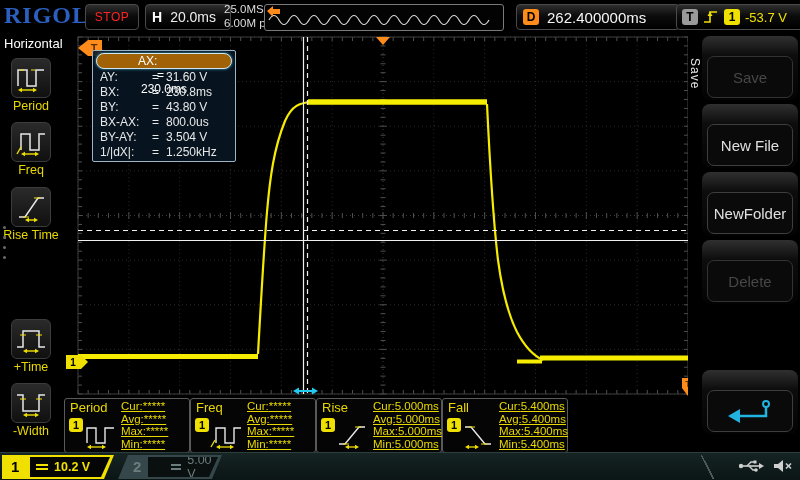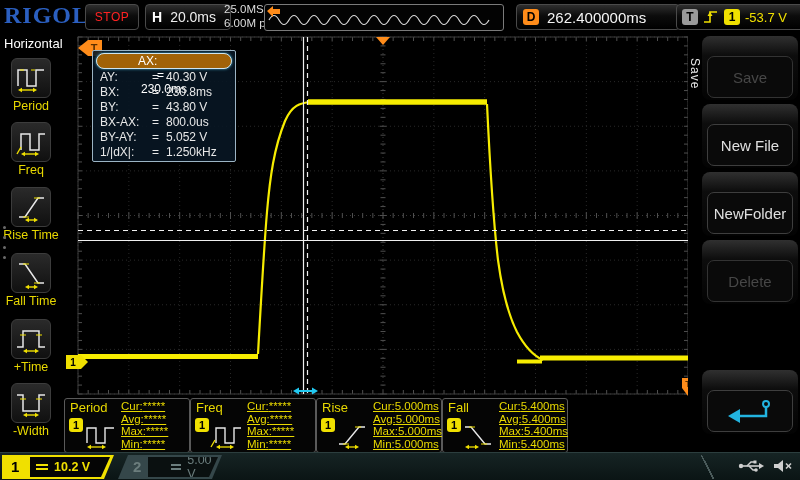--- a/index.html
+++ b/index.html
@@ -174,32 +174,20 @@
         <path d="M4,27 H10 L23,8 H29" fill="none" stroke="#e8e8e8" stroke-width="1.5"></path>
         <path d="M8,27 h6 M19,8 h6" stroke="#f0e000" stroke-width="1.2"></path>
         <path d="M12,30 H21" stroke="#f0e000" stroke-width="1.4"></path>
         <polygon points="10,30 14,27.8 14,32.2" fill="#f0e000"></polygon>
             <polygon points="23,30 19,27.8 19,32.2" fill="#f0e000"></polygon>
       </svg>
         </div>
       <div class="lm-label">Rise Time</div>
     </div>
 
-    <div class="lm-item" style="top:221px">
-      <div class="lm-icon">
-          <svg width="32" height="34" viewBox="0 0 32 34">
-        <path d="M4,8 H10 L23,27 H29" fill="none" stroke="#e8e8e8" stroke-width="1.5"></path>
-        <path d="M8,8 h6 M19,27 h6" stroke="#f0e000" stroke-width="1.2"></path>
-        <path d="M12,31 H21" stroke="#f0e000" stroke-width="1.4"></path>
-        <polygon points="10,31 14,28.8 14,33.2" fill="#f0e000"></polygon>
-            <polygon points="23,31 19,28.8 19,33.2" fill="#f0e000"></polygon>
-      </svg>
-        </div>
-      <div class="lm-label">Fall Time</div>
-    </div>
 
     <div class="lm-item" style="top:287px">
       <div class="lm-icon">
           <svg width="32" height="34" viewBox="0 0 32 34">
         <path d="M2,25 H8 V9 H24 V25 H30" fill="none" stroke="#e8e8e8" stroke-width="1.5"></path>
         <path d="M5,13 h6 M21,13 h6" stroke="#f0e000" stroke-width="1.2"></path>
         <path d="M11,29 H21" stroke="#f0e000" stroke-width="1.4"></path>
         <polygon points="8,29 12,26.8 12,31.2" fill="#f0e000"></polygon>
             <polygon points="24,29 20,26.8 20,31.2" fill="#f0e000"></polygon>
       </svg>
@@ -598,41 +586,41 @@
 
     <div id="readout">
       <div class="ro-row hl">
         <span class="l">AX:</span>
         <span class="e">=</span>
         <span class="v">230.0ms</span>
       </div>
       <div class="ro-row">
         <span class="l">AY:</span>
         <span class="e">=</span>
-        <span class="v">40.30 V</span>
+        <span class="v">31.60 V</span>
       </div>
       <div class="ro-row">
         <span class="l">BX:</span>
         <span class="e">=</span>
         <span class="v">230.8ms</span>
       </div>
       <div class="ro-row">
         <span class="l">BY:</span>
         <span class="e">=</span>
         <span class="v">43.80 V</span>
       </div>
       <div class="ro-row">
         <span class="l">BX-AX:</span>
         <span class="e">=</span>
         <span class="v">800.0us</span>
       </div>
       <div class="ro-row">
         <span class="l">BY-AY:</span>
         <span class="e">=</span>
-        <span class="v">5.052 V</span>
+        <span class="v">3.504 V</span>
       </div>
       <div class="ro-row">
         <span class="l">1/|dX|:</span>
         <span class="e">=</span>
         <span class="v">1.250kHz</span>
       </div>
     </div>
   </div>
 
   <aside id="rightmenu">

